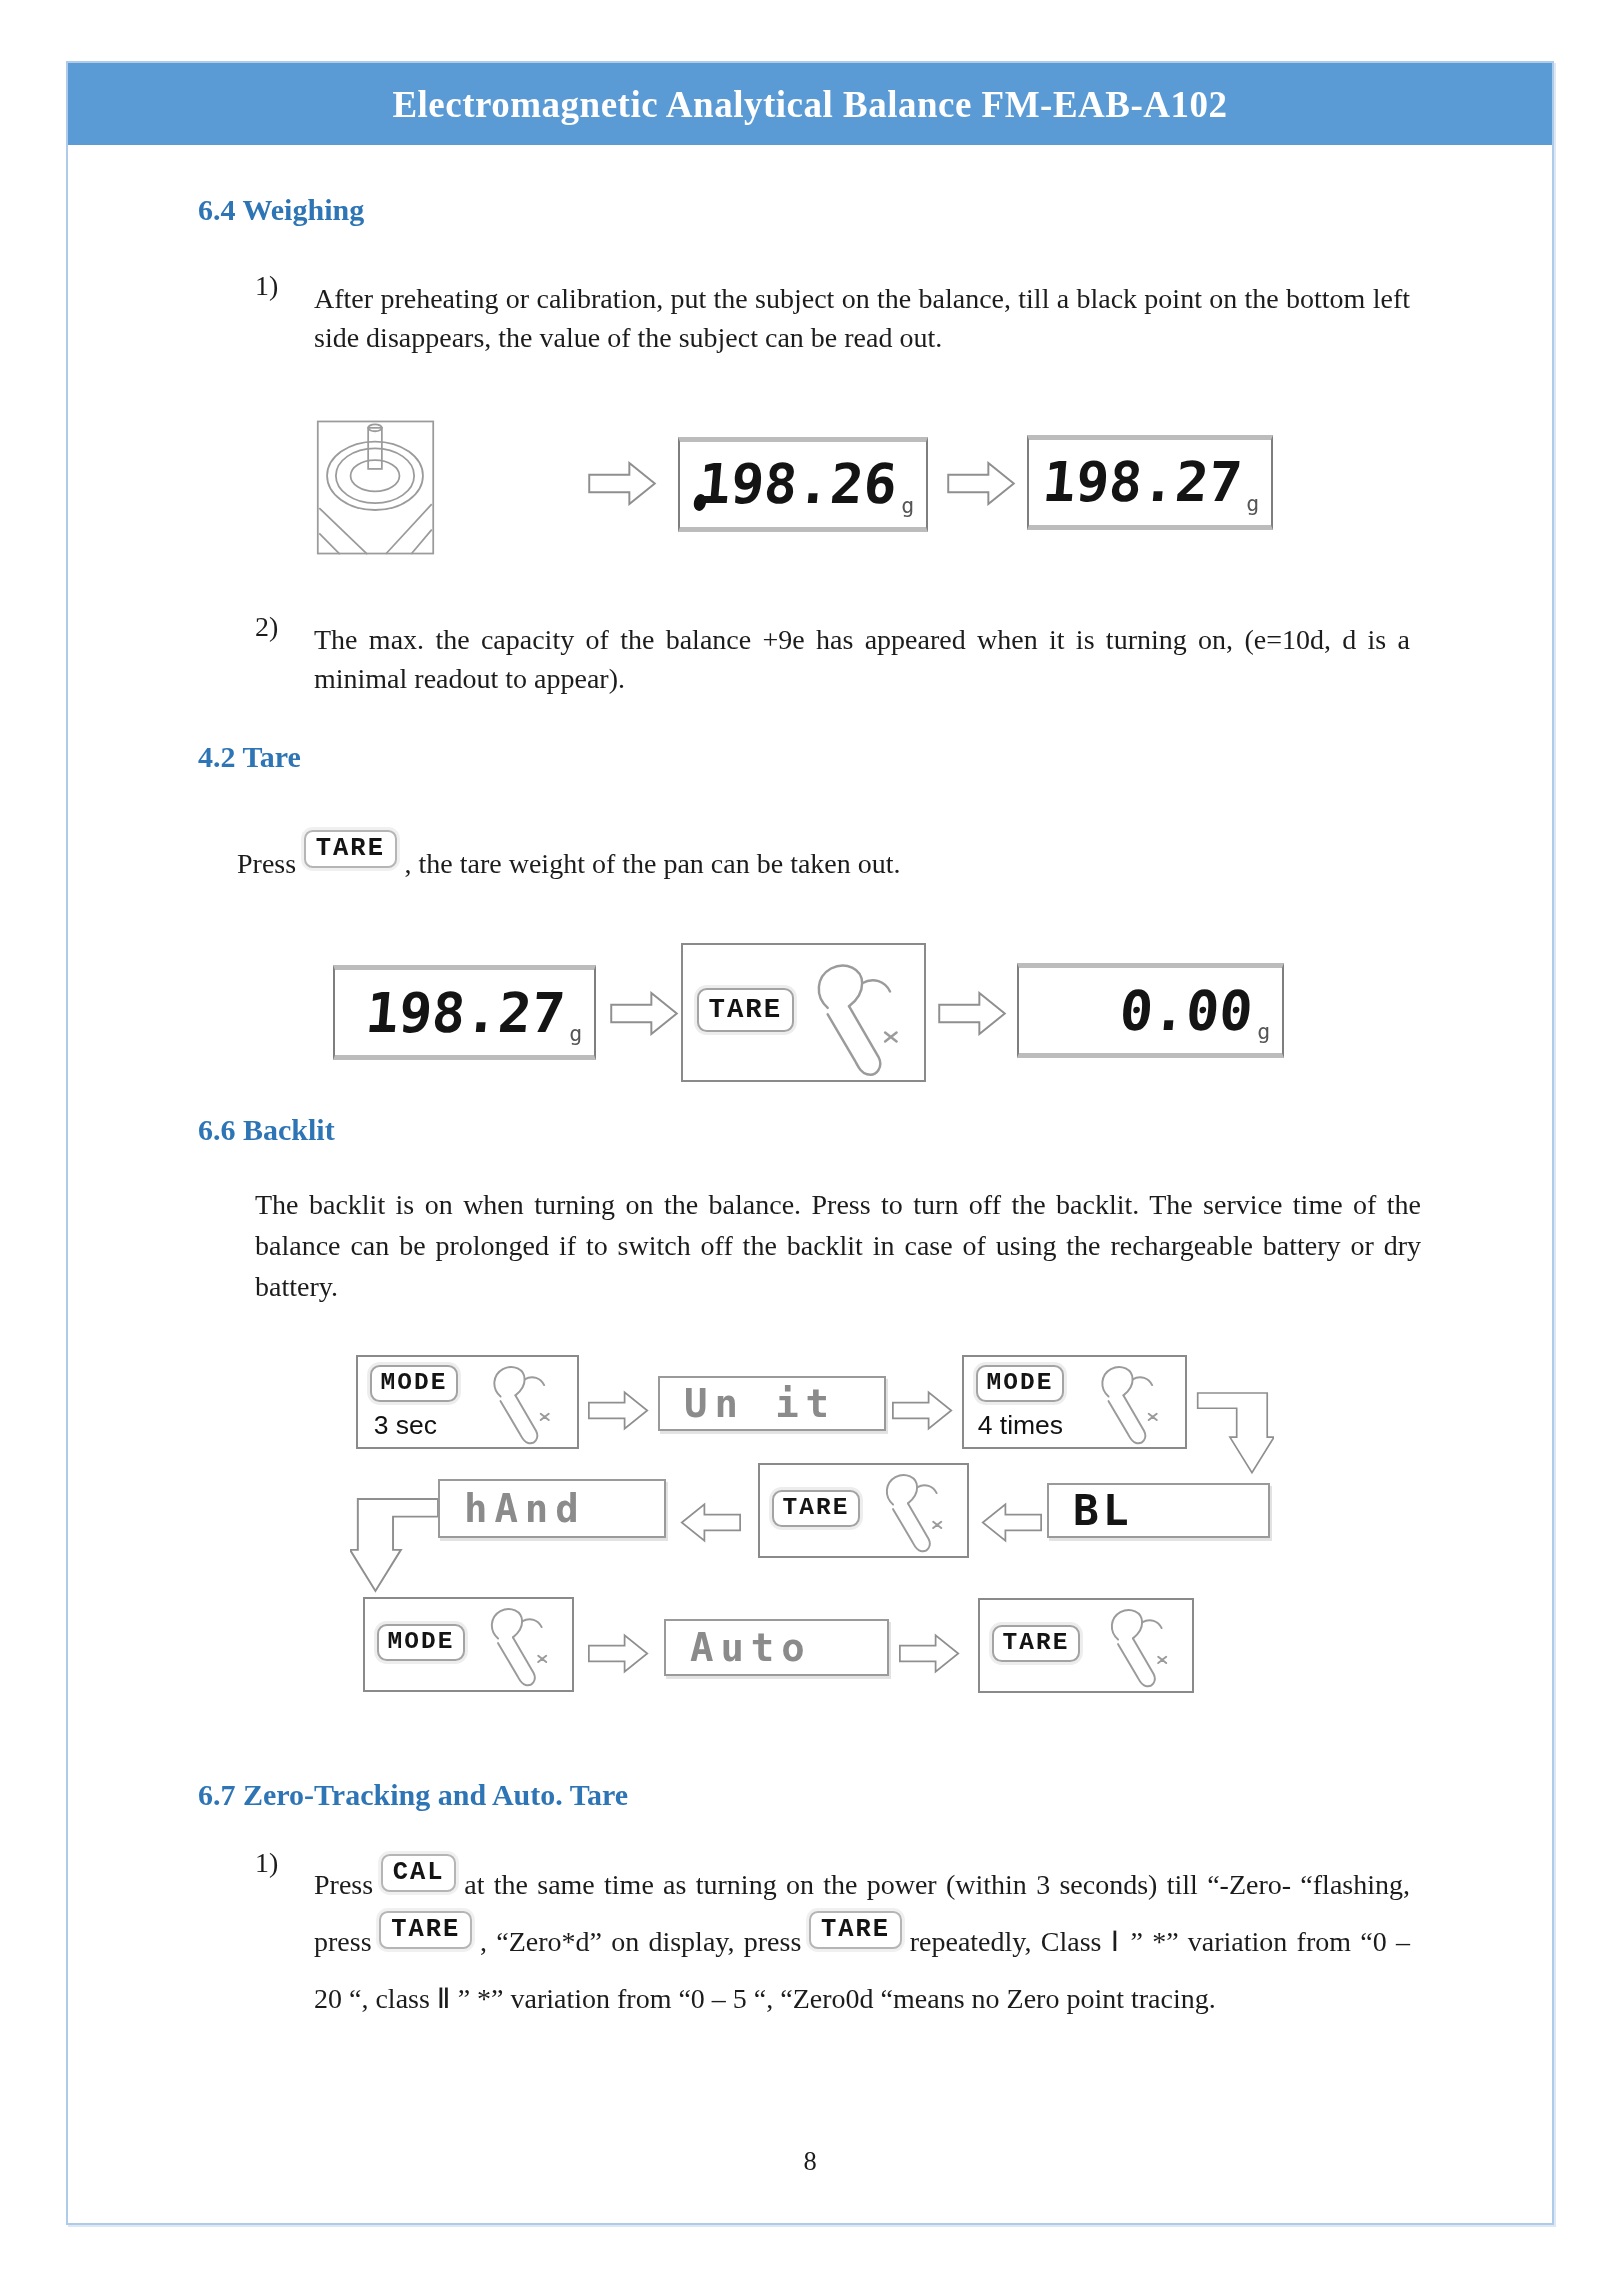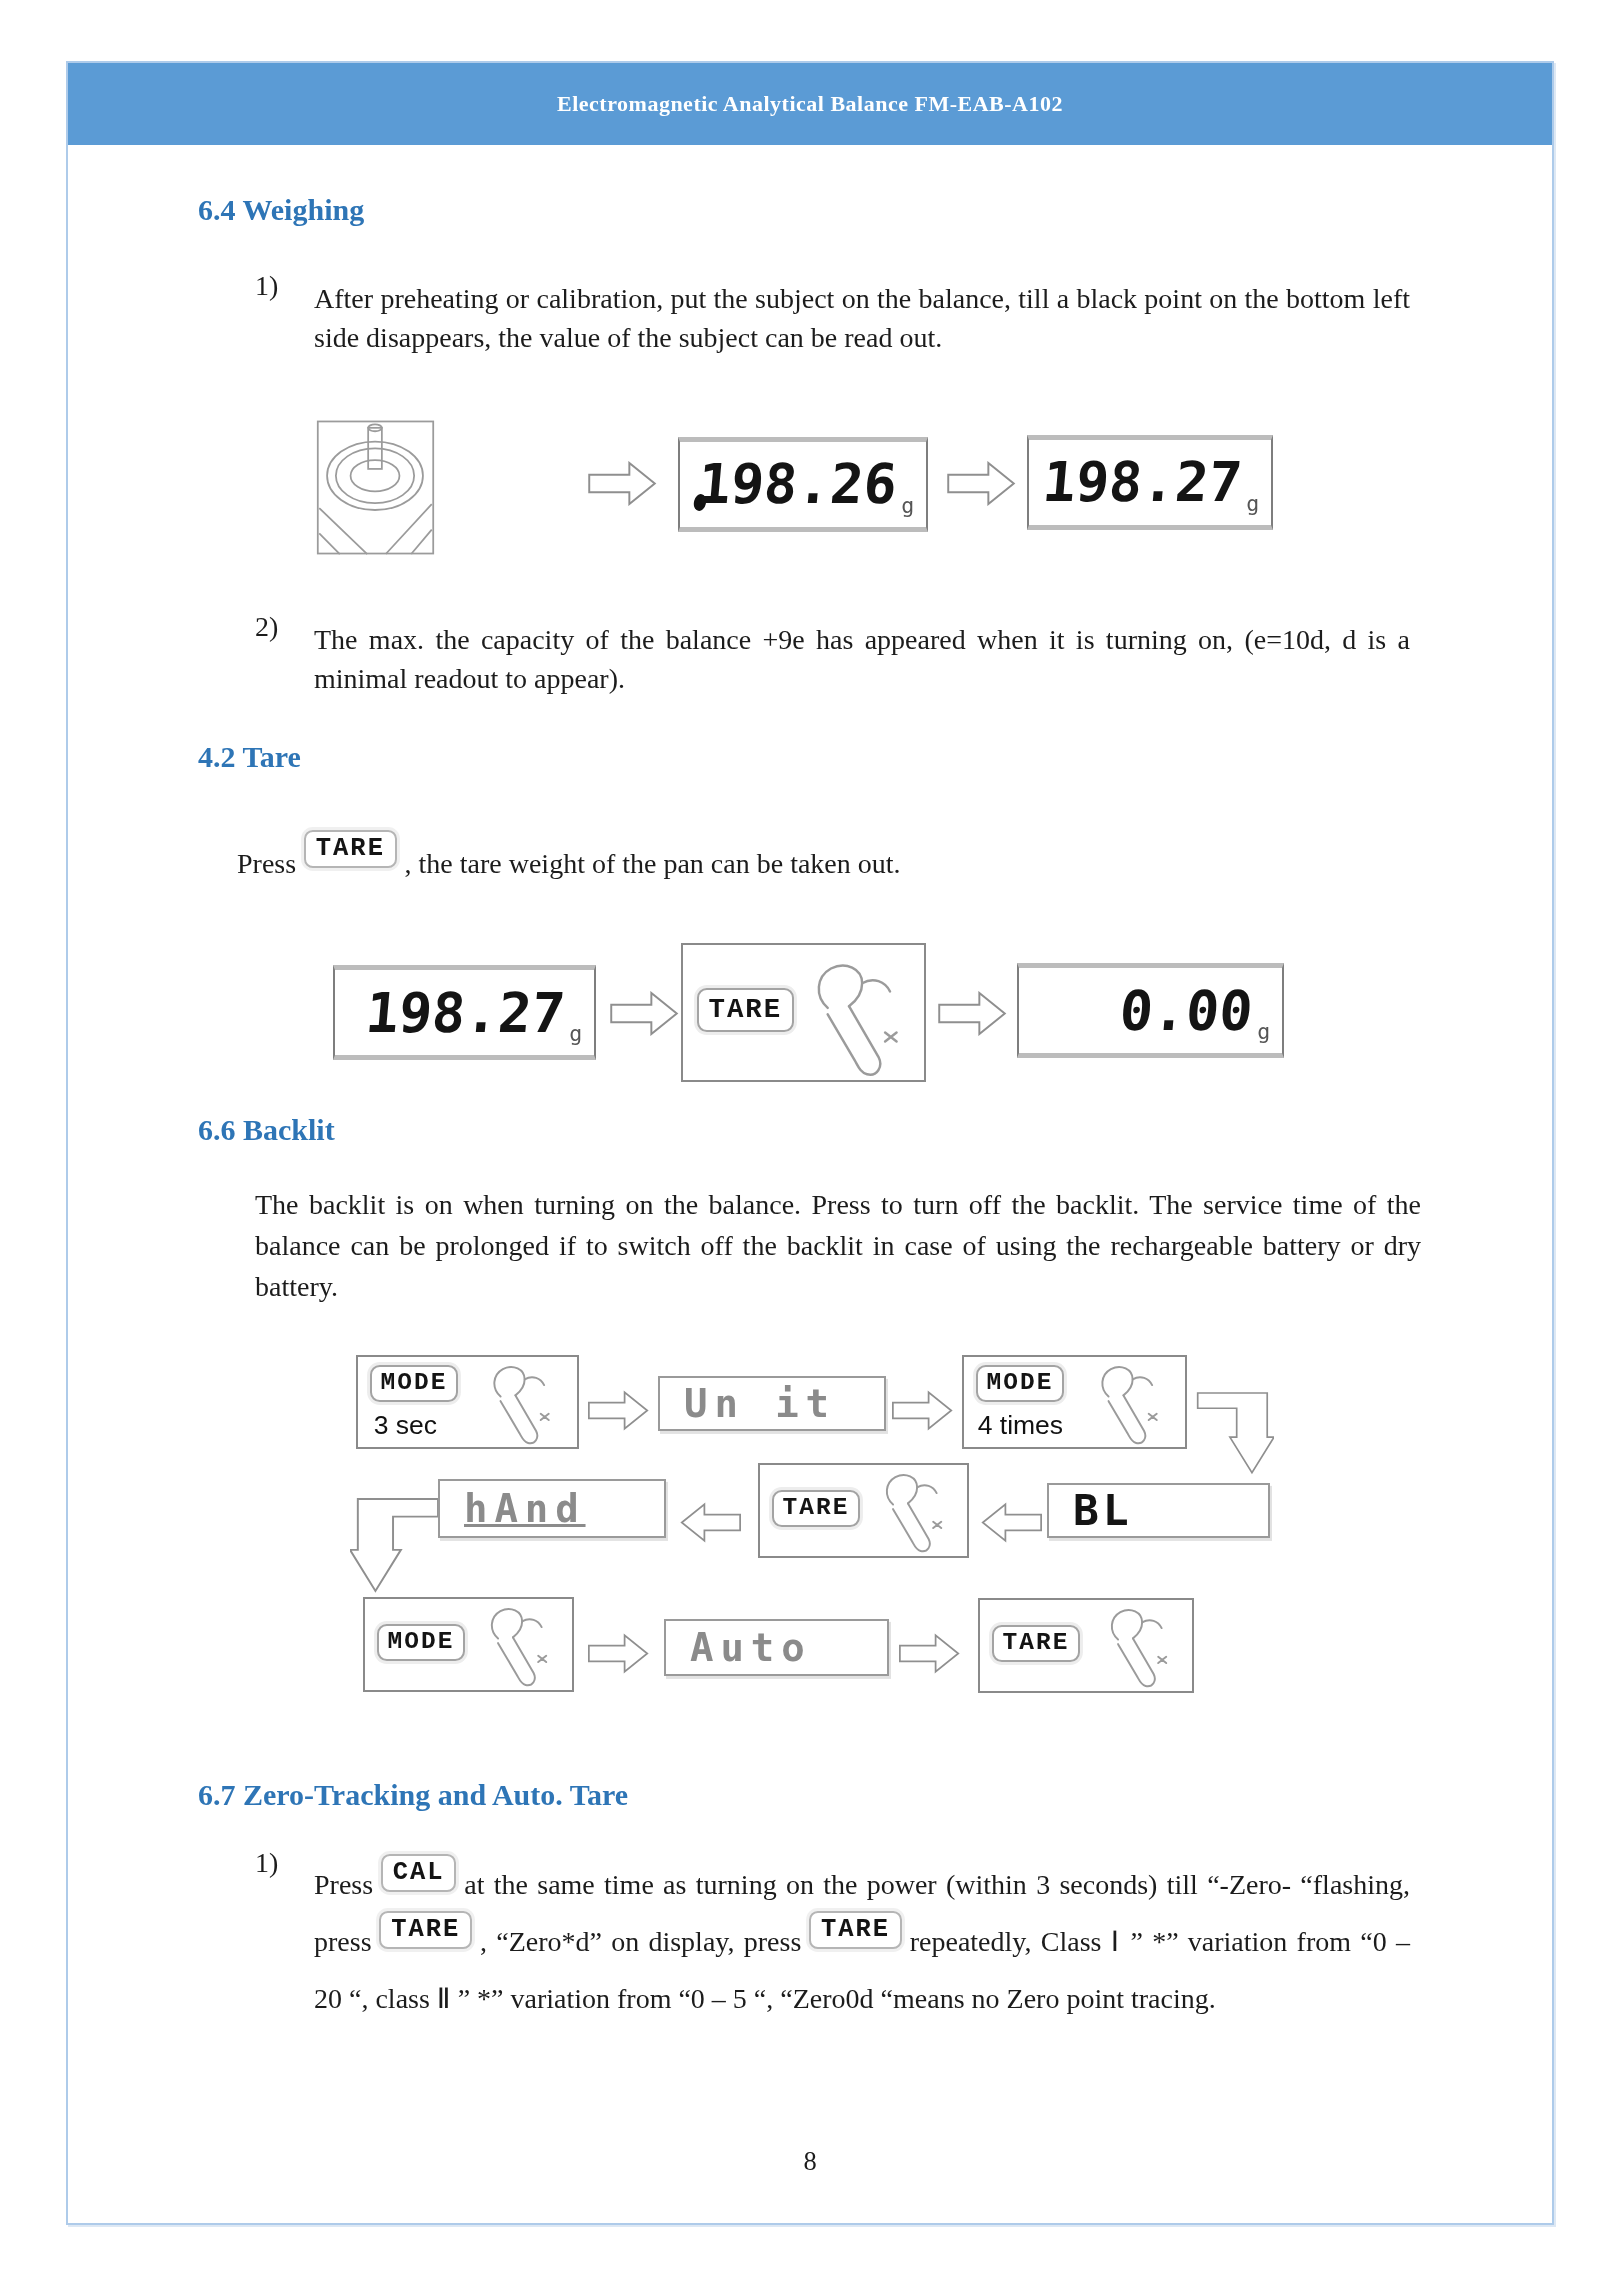--- a/index.html
+++ b/index.html
@@ -1,20 +1,20 @@
 <!DOCTYPE html>
 <html><head>
 <meta charset="utf-8">
 <style>
   html,body{margin:0;padding:0;background:#ffffff;width:1621px;height:2293px;overflow:hidden;
     font-family:"Liberation Serif",serif;color:#1c1c1c;}
   .page{position:absolute;left:66px;top:61px;width:1488px;height:2164px;background:#fff;
     border:2px solid #aecbea;box-shadow:2px 2px 0 #dde8f4;box-sizing:border-box;}
   .titlebar{height:82px;background:#5b9bd5;display:flex;align-items:center;justify-content:center;}
-  .titlebar .ttl{color:#ffffff;font-weight:bold;font-size:22px;letter-spacing:0.5px;}
+  .titlebar .ttl{color:#ffffff;font-weight:bold;font-size:37px;letter-spacing:0.5px;}
   h2.sect{color:#2e75b6;font-size:30px;font-weight:bold;margin:0 0 0 130px;line-height:39px;}
   #h64{margin-top:45px;}
   #h65{margin-top:25.5px;}
   #h66{margin-top:23px;}
   #h67{margin-top:78px;}
   .li{display:flex;margin-left:187px;width:1168px;}
   .li .num{width:46px;flex:none;font-size:28px;line-height:39px;}
   .li p{margin:13px;font-size:28px;line-height:39px;text-align:justify;width:1122px;}
   #item1{margin-top:37px;}
   #item2{margin-top:43px;}
@@ -176,21 +176,21 @@
         </g>
       </svg>
     </div>
     <svg class="arr" style="left:1128px;top:32px;" width="78" height="96" viewBox="0 0 92 112">
       <polygon points="2,10 84,10 84,62 92,62 66,104 40,62 48,62 48,28 2,28" fill="#fff" stroke="#8f8f8f" stroke-width="2"></polygon>
     </svg>
 
     <svg class="arr" style="left:282px;top:137px;" width="90" height="110" viewBox="0 0 92 112">
       <polygon points="90,10 8,10 8,62 0,62 26,104 52,62 44,62 44,28 90,28" fill="#fff" stroke="#8f8f8f" stroke-width="2"></polygon>
     </svg>
-    <div class="abs lcd-seg" style="left:370px;top:127px;width:228px;height:59px;text-decoration:underline;">
+    <div class="abs lcd-seg" style="left:370px;top:127px;width:228px;height:59px;">
       <span>hAnd</span>
     </div>
     <svg class="arr" style="left:612px;top:150px;" width="61" height="41" viewBox="0 0 70 46">
       <polygon points="69,14 28,14 28,2 2,23 28,44 28,32 69,32" fill="#fff" stroke="#8f8f8f" stroke-width="2"></polygon>
     </svg>
     <div class="abs flow-box" style="left:690px;top:111px;width:211px;height:95px;">
       <span class="chip small" style="position:absolute;left:11.8px;top:25.5px;">TARE</span>
       <svg class="finger" style="top:4.9px;" width="98" height="86" viewBox="0 0 140 150">
         <g fill="none" stroke="#9b9b9b" stroke-width="3.4" stroke-linecap="round">
           <path d="M30,62 C14,48 16,24 34,14 C52,5 72,14 72,32 C72,44 64,54 56,60"></path>

